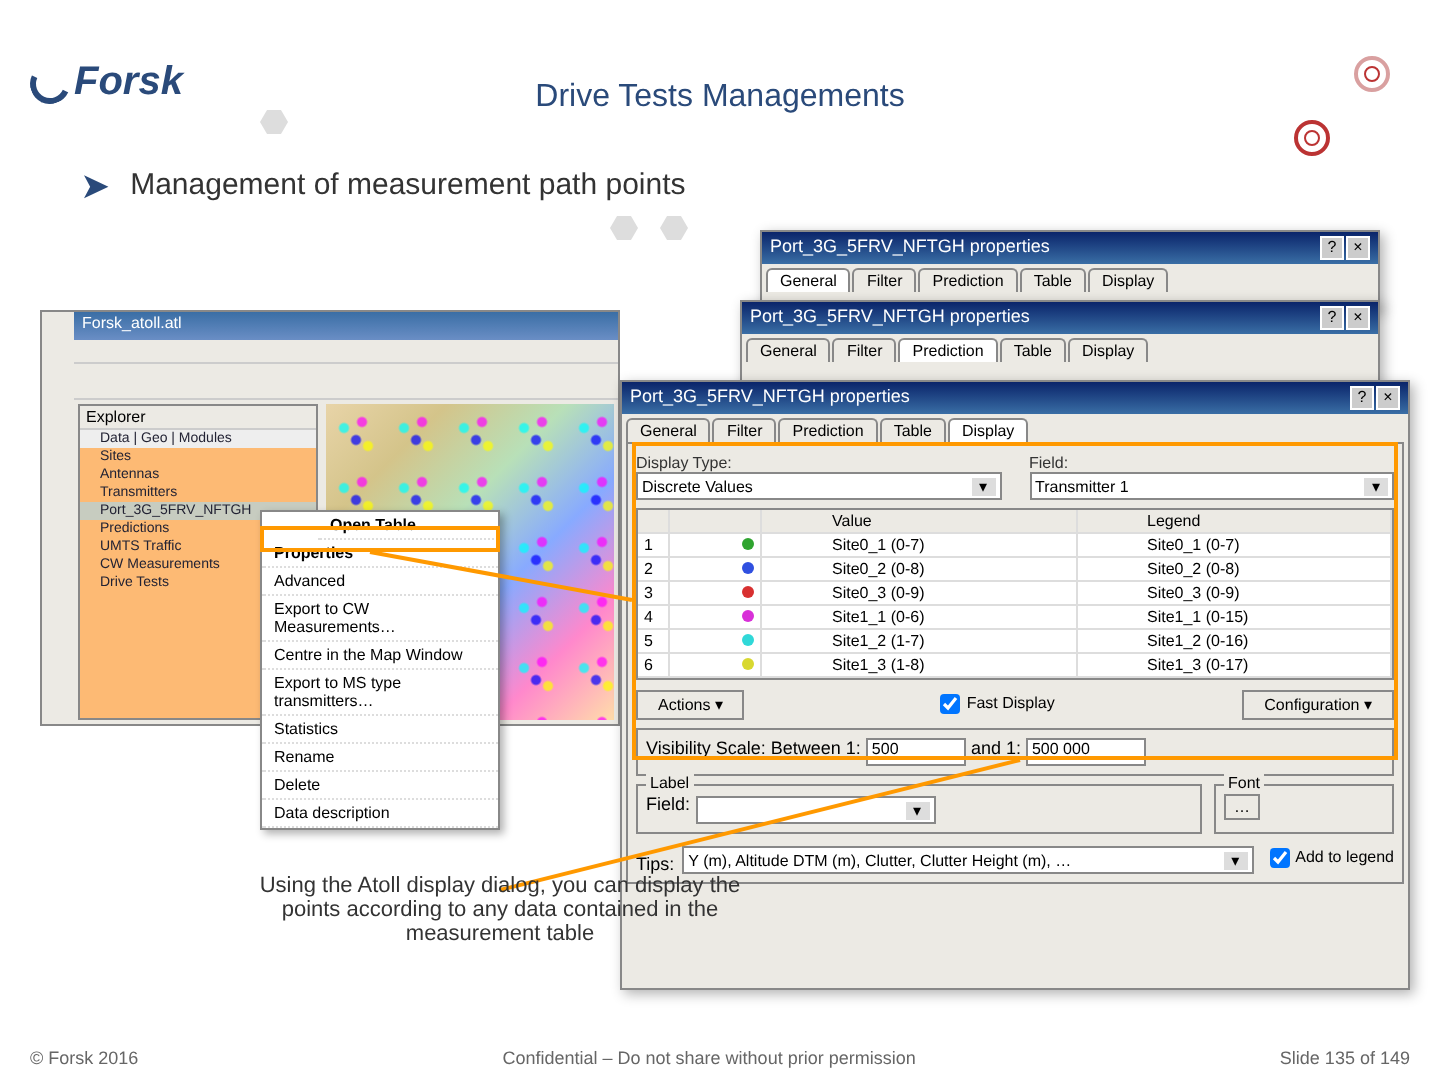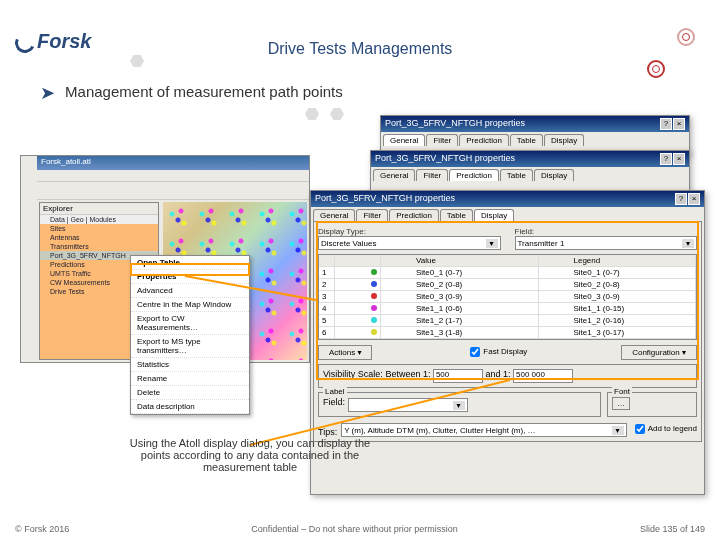--- a/index.html
+++ b/index.html
@@ -335,25 +335,25 @@
       <div class="tree-item">Predictions</div>
       <div class="tree-item">UMTS Traffic</div>
       <div class="tree-item">CW Measurements</div>
       <div class="tree-item">Drive Tests</div>
     </div>
     <div class="map-pane"></div>
   </div>
 </div>
 
 <div class="context-menu">
-  <div style="font-weight:bold;">Open Table</div>
+  <div style="font-weight:bold;margin-left:28px;">Open Table</div>
   <div style="font-weight:bold;">Properties</div>
   <div>Advanced</div>
+  <div>Export to CW Measurements…</div>
   <div>Centre in the Map Window</div>
-  <div>Export to CW Measurements…</div>
   <div>Export to MS type transmitters…</div>
   <div>Statistics</div>
   <div>Rename</div>
   <div>Delete</div>
   <div>Data description</div>
 </div>
 
 <div class="dlg dlg1">
   <div class="dlg-title">
     <span>Port_3G_5FRV_NFTGH properties</span>

